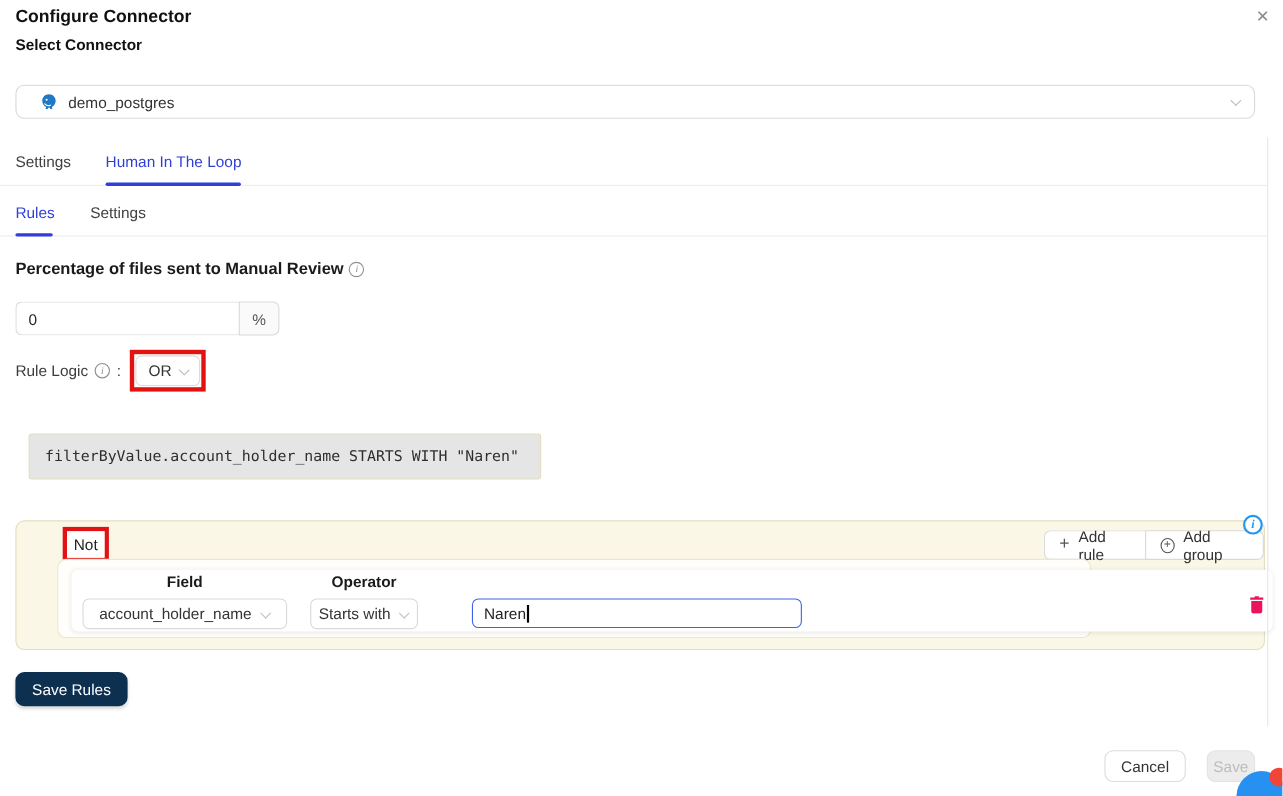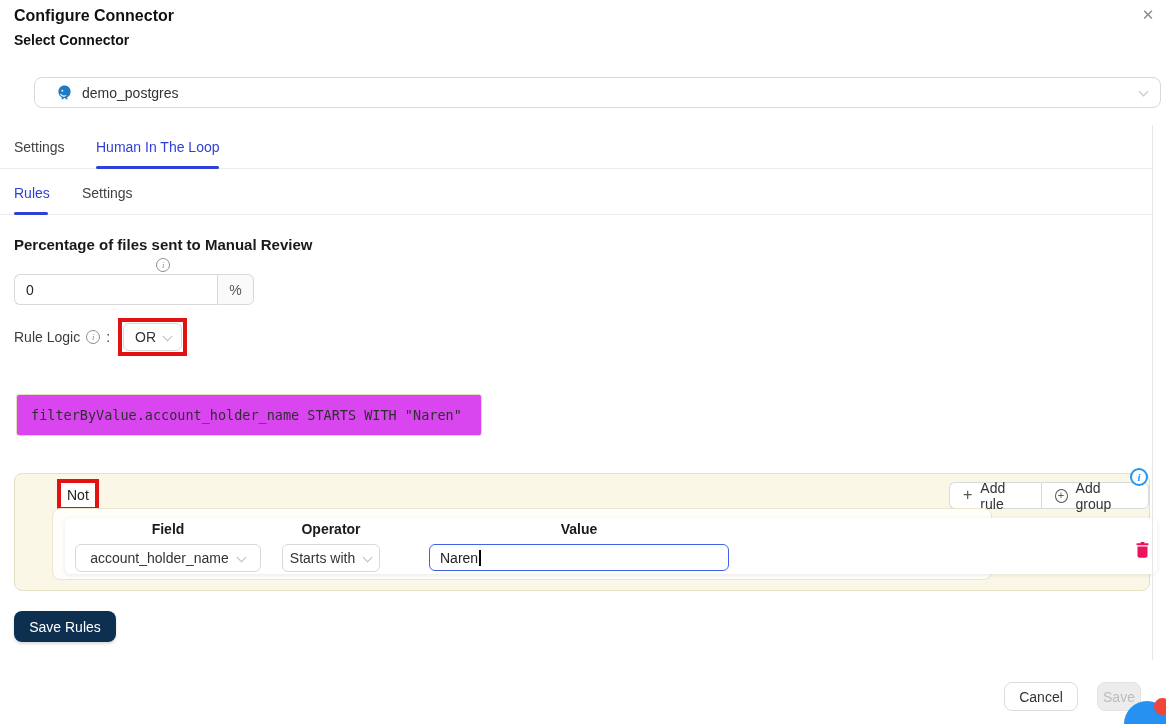--- a/index.html
+++ b/index.html
@@ -10,21 +10,21 @@
   .abs { position:absolute; }
 
   
   .modal-title { left:14px; top:7px; font-size:16px; font-weight:700; color:#111; }
   .close-btn { left:1136px; top:3px; width:24px; height:24px; display:flex; align-items:center; justify-content:center;
                color:#8c8c8c; font-size:15px; cursor:pointer; }
 
   
   .connector-label { left:14px; top:32px; font-size:14px; font-weight:700; color:#111; }
   .connector-select { left:14px; top:77px; width:1127px; height:31px; border:1px solid #d9d9d9; border-radius:8px;
-                      display:flex; align-items:center; padding:0 12px 0 21px; background:#fff; cursor:pointer;margin-left:20px; }
+                      display:flex; align-items:center; padding:0 12px 0 21px; background:#fff; cursor:pointer; }
   .connector-select .ctext { font-size:14px; color:#333; margin-left:9px; flex:1; }
 
   
   .chev { width:9px; height:9px; display:inline-block; position:relative; }
   .chev::after { content:""; position:absolute; left:1px; top:0; width:6px; height:6px;
                  border-right:1.6px solid #bfbfbf; border-bottom:1.6px solid #bfbfbf; transform:rotate(45deg); }
 
   
   .info { width:14px; height:14px; border:1px solid #8f8f8f; border-radius:50%; display:inline-flex;
           align-items:center; justify-content:center; font-size:9px; line-height:1; color:#8f8f8f;
@@ -40,40 +40,40 @@
   .inkbar { position:absolute; bottom:-1px; left:96px; width:123px; height:3px; background:#2f3fd8; border-radius:2px; }
 
   .subtabbar { left:0; top:169px; width:1152px; height:46px; border-bottom:1px solid #ededed; }
   .subtab { position:absolute; top:16px; font-size:14px; color:#414141; cursor:pointer; }
   .subtab.s1 { left:14px; }
   .subtab.s2 { left:82px; }
   .subtab.active { color:#2f3fd8; }
   .subinkbar { position:absolute; bottom:-1px; left:14px; width:34px; height:3px; background:#2f3fd8; border-radius:2px; }
 
   
-  .pct-label-row { left:14px; top:236px; display:flex; align-items:center; gap:5px;flex-direction:column; }
+  .pct-label-row { left:14px; top:236px; display:flex; align-items:center; gap:5px; }
   .pct-label { font-size:15px; font-weight:700; color:#1a1a1a; }
   .pct-group { left:14px; top:274px; height:31px; display:flex; }
   .pct-input { width:203px; height:31px; border:1px solid #d9d9d9; border-right:none; border-radius:6px 0 0 6px;
                display:flex; align-items:center; padding:0 11px; font-size:14px; color:#262626; background:#fff; }
   .pct-addon { width:37px; height:31px; border:1px solid #d9d9d9; border-radius:0 6px 6px 0; background:#fafafa;
                display:flex; align-items:center; justify-content:center; font-size:14px; color:#555; }
 
   
   .rl-row { left:14px; top:323px; height:28px; display:flex; align-items:center; gap:6px; }
   .rl-label { font-size:14px; color:#3c3c3c; }
   .rl-colon { font-size:14px; color:#3c3c3c; }
   .annot { border:4px solid #e31212; }
   .rl-annot { margin-left:2px; padding:1px; }
   .rl-select { width:59px; height:28px; border:1px solid #d9d9d9; border-radius:6px; background:#fff;
                display:flex; align-items:center; padding:0 8px 0 11px; gap:7px; cursor:pointer; }
   .rl-select .rltext { font-size:14px; color:#333; }
 
   
-  .code-block { left:16px; top:394px; width:466px; height:42px; background:#d946ef; border:1px solid #e3ddbe;
+  .code-block { left:26px; top:394px; width:466px; height:42px; background:#e5e5e5; border:1px solid #e3ddbe;
                 border-radius:3px; display:flex; align-items:center; padding:0 14px; }
   .code-block code { font-family:"DejaVu Sans Mono", monospace; font-size:13.5px; color:#2e2e2e; white-space:pre; }
 
   
   .group-box { left:14px; top:473px; width:1136px; height:118px; background:#fbf7e6; border:1px solid #e4dec2;
                border-radius:8px; }
   .not-annot { position:absolute; left:10px; top:5px; padding:0;margin-left:32px; }
   .not-btn { min-width:31px; height:24px; background:#fff; display:flex; align-items:center; justify-content:center;
              font-size:14px; color:#222; padding:0 6px; cursor:pointer; }
   .add-btn-group { position:absolute; left:934px; top:8px; height:27px; display:flex; }
@@ -196,21 +196,20 @@
         <span>Add group</span>
       </div>
     </div>
 
     <span class="info blue group-info">i</span>
 
     <div class="rule-wrap">
       <div class="rule-card">
         <div class="col-head head-field">Field</div>
         <div class="col-head head-operator">Operator</div>
-        <div class="col-head head-value">Value</div>
 
         <div class="rule-select sel-field">
           <span>account_holder_name</span>
           <span class="chev"></span>
         </div>
         <div class="rule-select sel-operator">
           <span>Starts with</span>
           <span class="chev"></span>
         </div>
         <div class="value-input">

